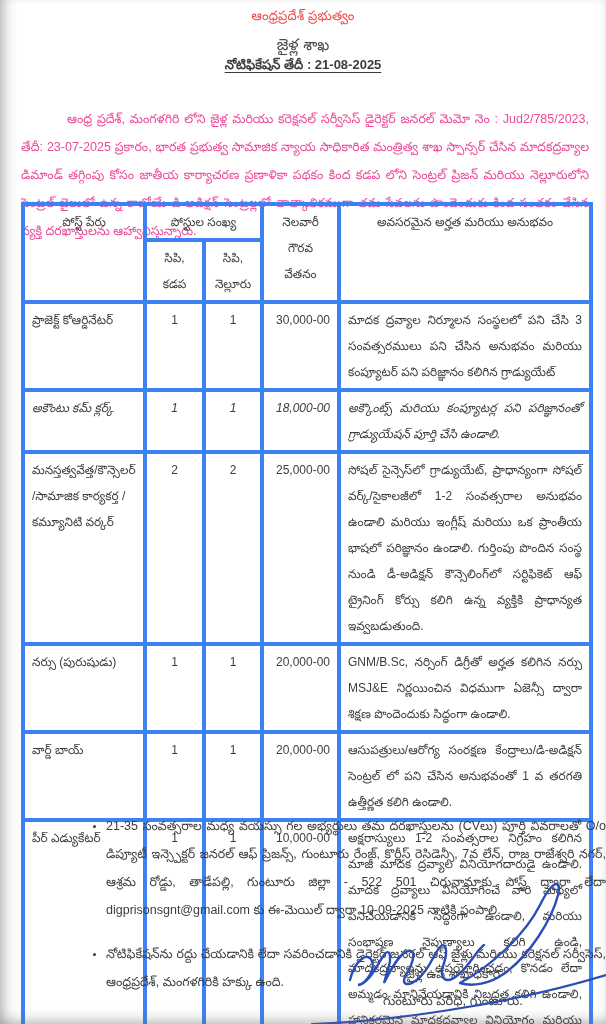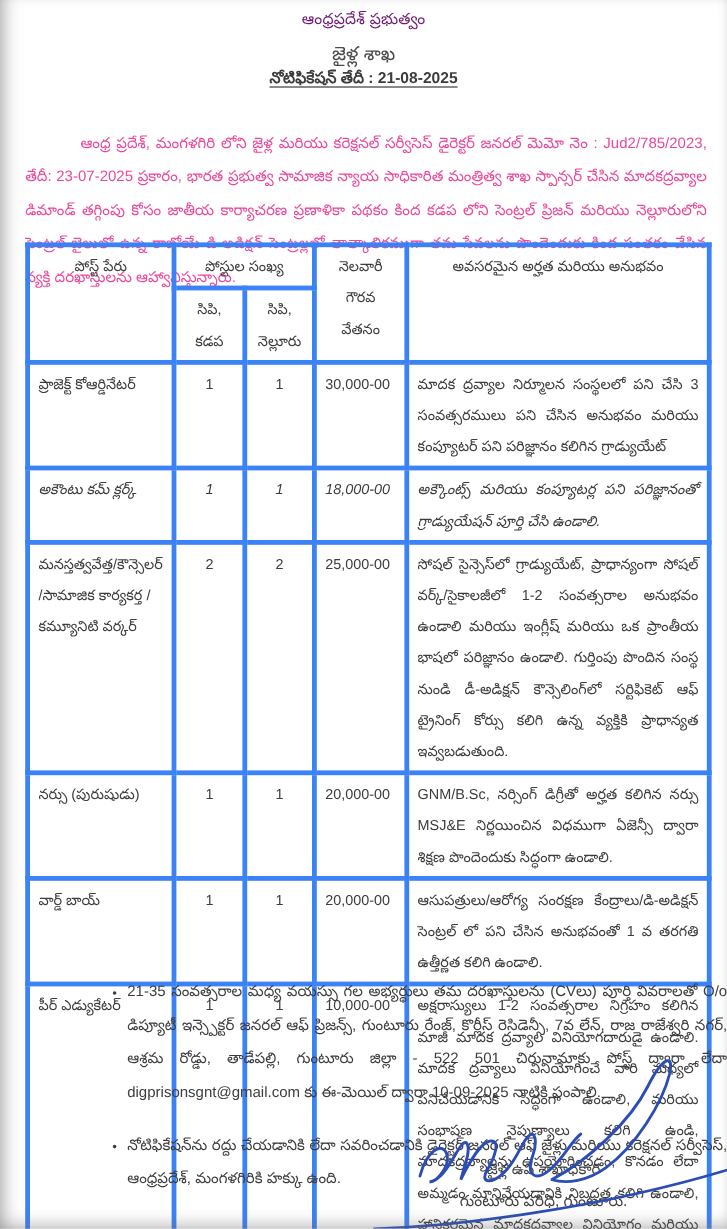--- a/index.html
+++ b/index.html
@@ -13,21 +13,21 @@
   }
   .photo-edges{
     position:absolute;inset:0;pointer-events:none;z-index:50;
     box-shadow:
       inset 12px 0 14px -9px rgba(110,110,110,.55),
       inset 0 -12px 14px -9px rgba(110,110,110,.45),
       inset -5px 0 8px -6px rgba(140,140,140,.25);
   }
   
   .doc-header{position:absolute;top:0;left:0;width:100%;text-align:center;}
-  .gov-title{position:absolute;top:8px;width:100%;font-size:13px;letter-spacing:.2px;color:#701a75;}
+  .gov-title{position:absolute;top:8px;width:100%;font-size:13px;letter-spacing:.2px;color:#ef4444;}
   .dept-title{position:absolute;top:36px;width:100%;font-size:16px;color:#4a4a4a;}
   .notif-date{
     position:absolute;top:57px;width:100%;
     font-size:13px;font-weight:bold;color:#3c3c3c;
     text-decoration:underline;text-underline-offset:3px;
   }
   
   .intro{
     position:absolute;top:92px;left:21px;width:568px;
     font-size:12.5px;line-height:28px;
@@ -48,21 +48,21 @@
   }
   .posts col.c-post{width:122px;}
   .posts col.c-kadapa{width:59px;}
   .posts col.c-nellore{width:58px;}
   .posts col.c-salary{width:77px;}
   .posts col.c-qual{width:252px;}
   .posts thead tr:nth-of-type(1) th{height:20px;}
   .posts thead tr:nth-of-type(2) th{height:38px;}
   .th-center{text-align:center;}
   .cell-num{text-align:center;}
-  .cell-salary{text-align:left;}
+  .cell-salary{text-align:right;}
   .cell-qual{text-align:justify;}
   .posts tbody tr:nth-of-type(1) td{height:54px;}
   .posts tbody tr:nth-of-type(2) td{height:30px;font-style:italic;}
   .posts tbody tr:nth-of-type(3) td{height:110px;}
   .posts tbody tr:nth-of-type(4) td{height:54px;}
   .posts tbody tr:nth-of-type(5) td{height:33px;margin-left:20px;}
   .posts tbody tr:nth-of-type(6) td{height:150px;}
   
   .notes{
     position:absolute;top:812px;left:86px;width:500px;

